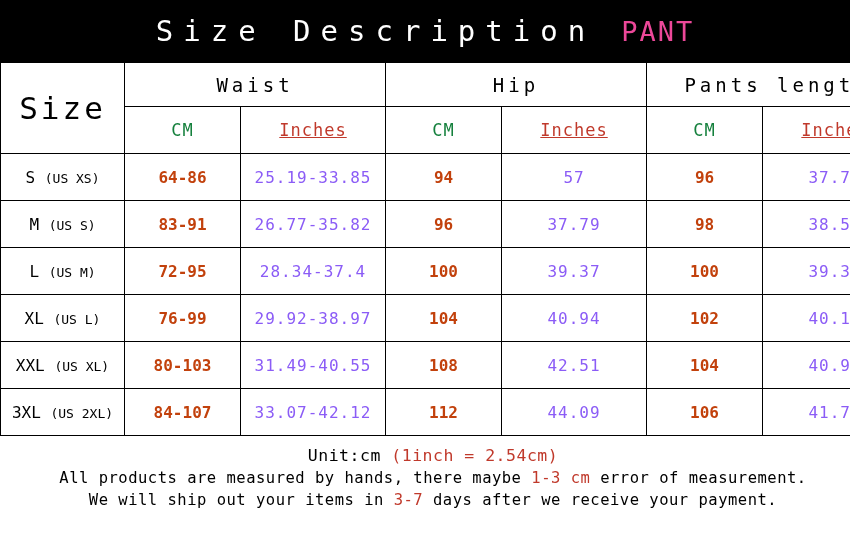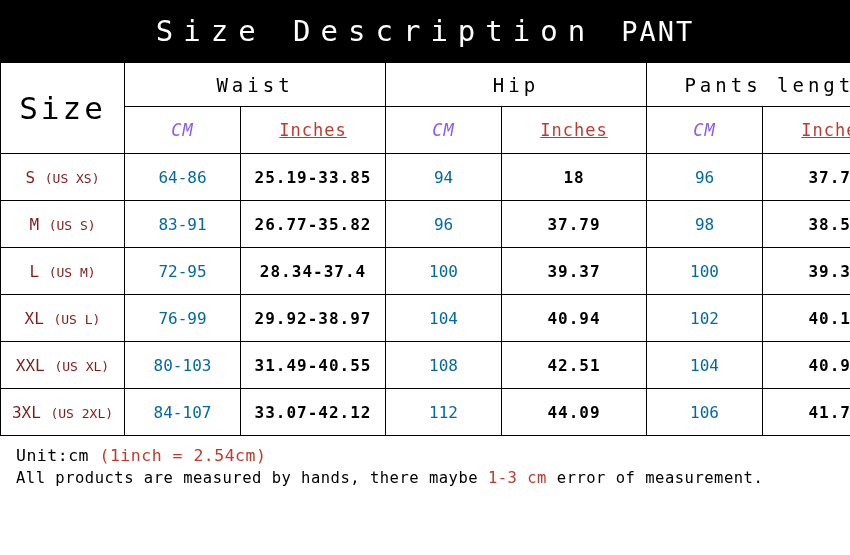--- a/index.html
+++ b/index.html
@@ -28,21 +28,21 @@
     justify-content: center;
     gap: 26px;
   }
   .title-main {
     color: #ffffff;
     font-size: 29px;
     letter-spacing: 10px;
     font-family: "DejaVu Sans Mono", monospace;
   }
   .title-sub {
-    color: #ffffff;
+    color: #ec4899;
     font-size: 27px;
     letter-spacing: 2px;
     font-family: "DejaVu Sans Mono", monospace;
   }
 
   
   table.size-table {
     border-collapse: collapse;
     width: 850px;
     table-layout: fixed;
@@ -63,49 +63,49 @@
     height: 44px;
     font-size: 19px;
     letter-spacing: 4px;
     color: #000000;
   }
   .hdr-unit {
     height: 47px;
     font-size: 17px;
     letter-spacing: 1px;
   }
-  .hdr-unit.cm   { color: #8b5cf6; font-style: italic; }
+  .hdr-unit.cm   { color: #15803d; }
   .hdr-unit.inch { color: #c0392b; text-decoration: underline; }
 
   .cell-size {
     font-size: 19px;
-    color: #7f1d1d;
+    color: #000000;
     letter-spacing: 0px;
   }
   .cell-size .us {
     font-size: 13px;
     letter-spacing: 0px;
   }
   .row-cell {
     height: 47px;
     font-size: 16px;
   }
-  .row-cell.cm   { color: #0369a1; }
-  .row-cell.inch { color: #000000; letter-spacing: 1px; font-weight: bold; }
+  .row-cell.cm   { color: #c2410c; font-weight: bold; }
+  .row-cell.inch { color: #8b5cf6; letter-spacing: 1px; }
 
   .size-col-header {
     font-size: 31px;
     letter-spacing: 3px;
     color: #000000;
   }
 
   
   .footer {
     padding-top: 8px;
-    text-align: left;
+    text-align: center;
     font-family: "DejaVu Sans Mono", monospace;
     line-height: 1.42;
     margin-left: 16px;
   }
   .footer .line {
     font-size: 16.5px;
     color: #000000;
     letter-spacing: 0.5px;
     white-space: nowrap;
   }
@@ -147,21 +147,21 @@
         <td class="hdr-unit cm">CM</td>
         <td class="hdr-unit inch">Inches</td>
       </tr>
     </thead>
     <tbody>
       <tr>
         <td class="row-cell cell-size"><span>S</span> <span class="us">(US XS)</span></td>
         <td class="row-cell cm">64-86</td>
         <td class="row-cell inch">25.19-33.85</td>
         <td class="row-cell cm">94</td>
-        <td class="row-cell inch">18</td>
+        <td class="row-cell inch">57</td>
         <td class="row-cell cm">96</td>
         <td class="row-cell inch">37.79</td>
       </tr>
       <tr>
         <td class="row-cell cell-size"><span>M</span> <span class="us">(US S)</span></td>
         <td class="row-cell cm">83-91</td>
         <td class="row-cell inch">26.77-35.82</td>
         <td class="row-cell cm">96</td>
         <td class="row-cell inch">37.79</td>
         <td class="row-cell cm">98</td>
@@ -209,15 +209,20 @@
   <div class="footer">
     <div class="line">
       <span>Unit:cm</span>
       <span class="red">(1inch = 2.54cm)</span>
     </div>
     <div class="line small">
       <span>All products are measured by hands, there maybe</span>
       <span class="red">1-3 cm</span>
       <span>error of measurement.</span>
     </div>
+    <div class="line small">
+      <span>We will ship out your items in</span>
+      <span class="red">3-7</span>
+      <span>days after we receive your payment.</span>
+    </div>
   </div>
 
 </div>
 
 </body></html>

